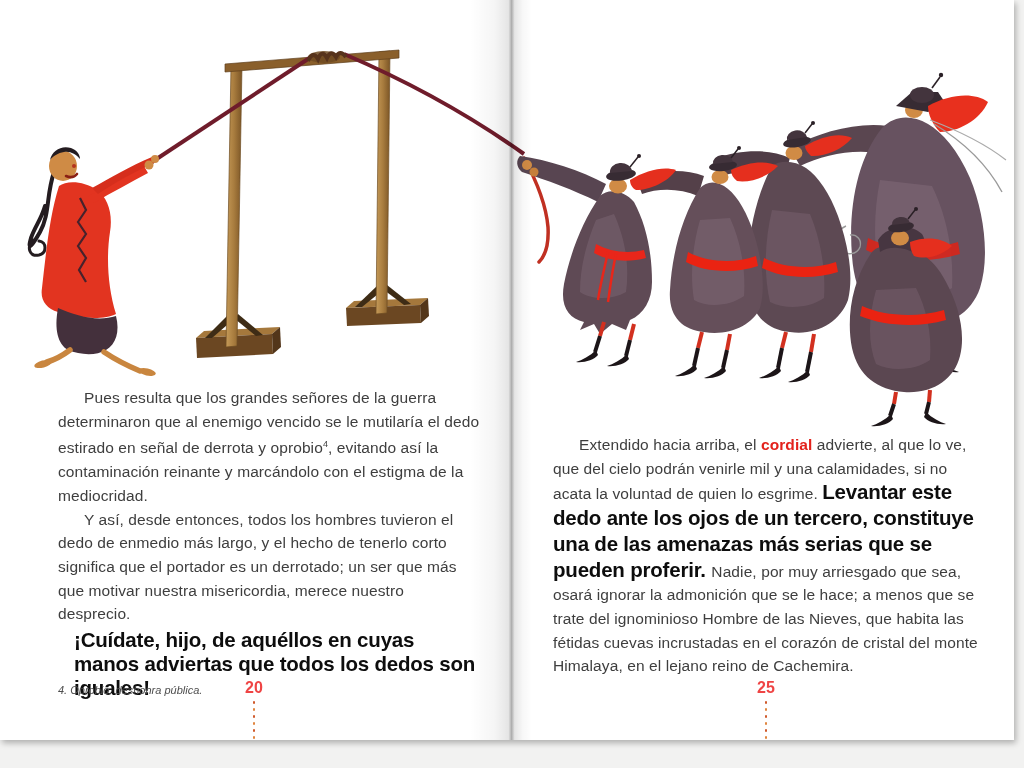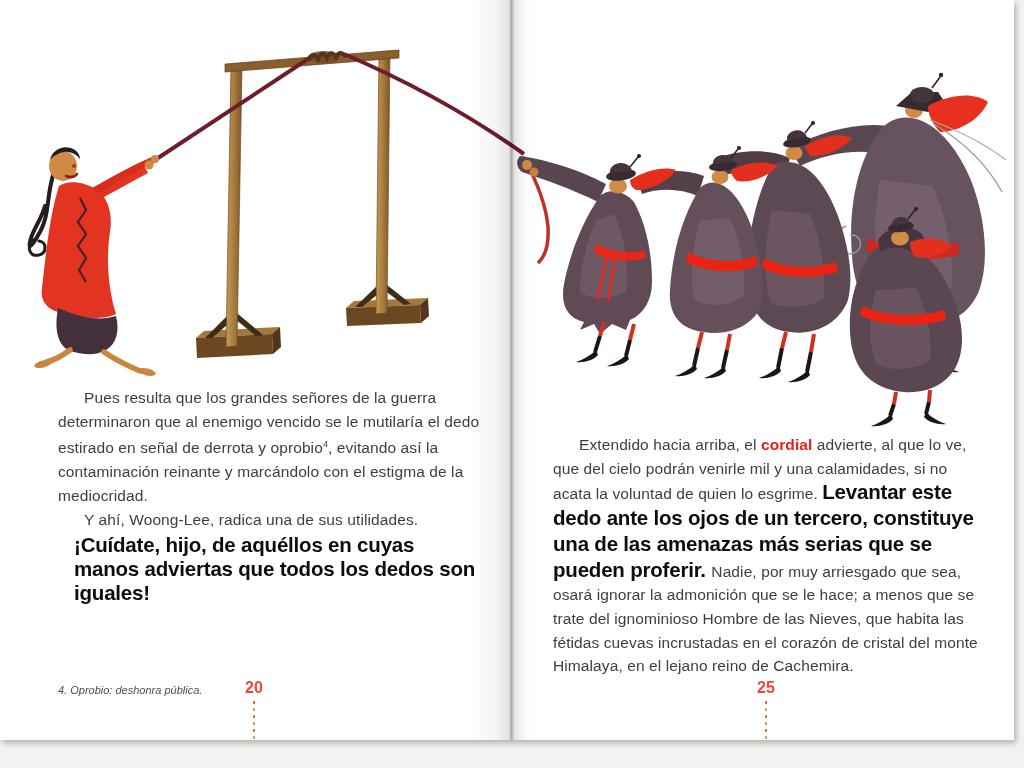--- a/index.html
+++ b/index.html
@@ -271,21 +271,21 @@
           <path d="M630,340 L626,356" stroke="#1c1518" stroke-width="4"></path>
           <path d="M627,354 C621,360 613,364 607,366 C615,367 625,364 629,359 Z" fill="#1c1518"></path>
         </g>
       </g>
     </svg>
 
     <div class="body-text left-text">
       <p>
         <span>Pues resulta que los grandes señores de la guerra determinaron que al enemigo vencido se le mutilaría el dedo estirado en señal de derrota y oprobio</span><sup>4</sup><span>, evitando así la contaminación reinante y marcándolo con el estigma de la mediocridad.</span>
       </p>
-      <p>Y ahí, Woong-Lee, radica una de sus utilidades.</p>
+      <p>Y así, desde entonces, todos los hombres tuvieron el dedo de enmedio más largo, y el hecho de tenerlo corto significa que el portador es un derrotado; un ser que más que motivar nuestra misericordia, merece nuestro desprecio.</p>
       <div class="warning">¡Cuídate, hijo, de aquéllos en cuyas manos adviertas que todos los dedos son iguales!</div>
     </div>
 
     <div class="body-text right-text">
       <p>
         <span>Extendido hacia arriba, el </span><span class="highlight">cordial</span><span> advierte, al que lo ve, que del cielo podrán venirle mil y una calamidades, si no acata la voluntad de quien lo esgrime. </span><span class="inline-bold">Levantar este dedo ante los ojos de un tercero, constituye una de las amenazas más serias que se pueden proferir. </span><span>Nadie, por muy arriesgado que sea, osará ignorar la admonición que se le hace; a menos que se trate del ignominioso Hombre de las Nieves, que habita las fétidas cuevas incrustadas en el corazón de cristal del monte Himalaya, en el lejano reino de Cachemira.</span>
       </p>
     </div>
 
     <div class="footnote">4. Oprobio: deshonra pública.</div>

